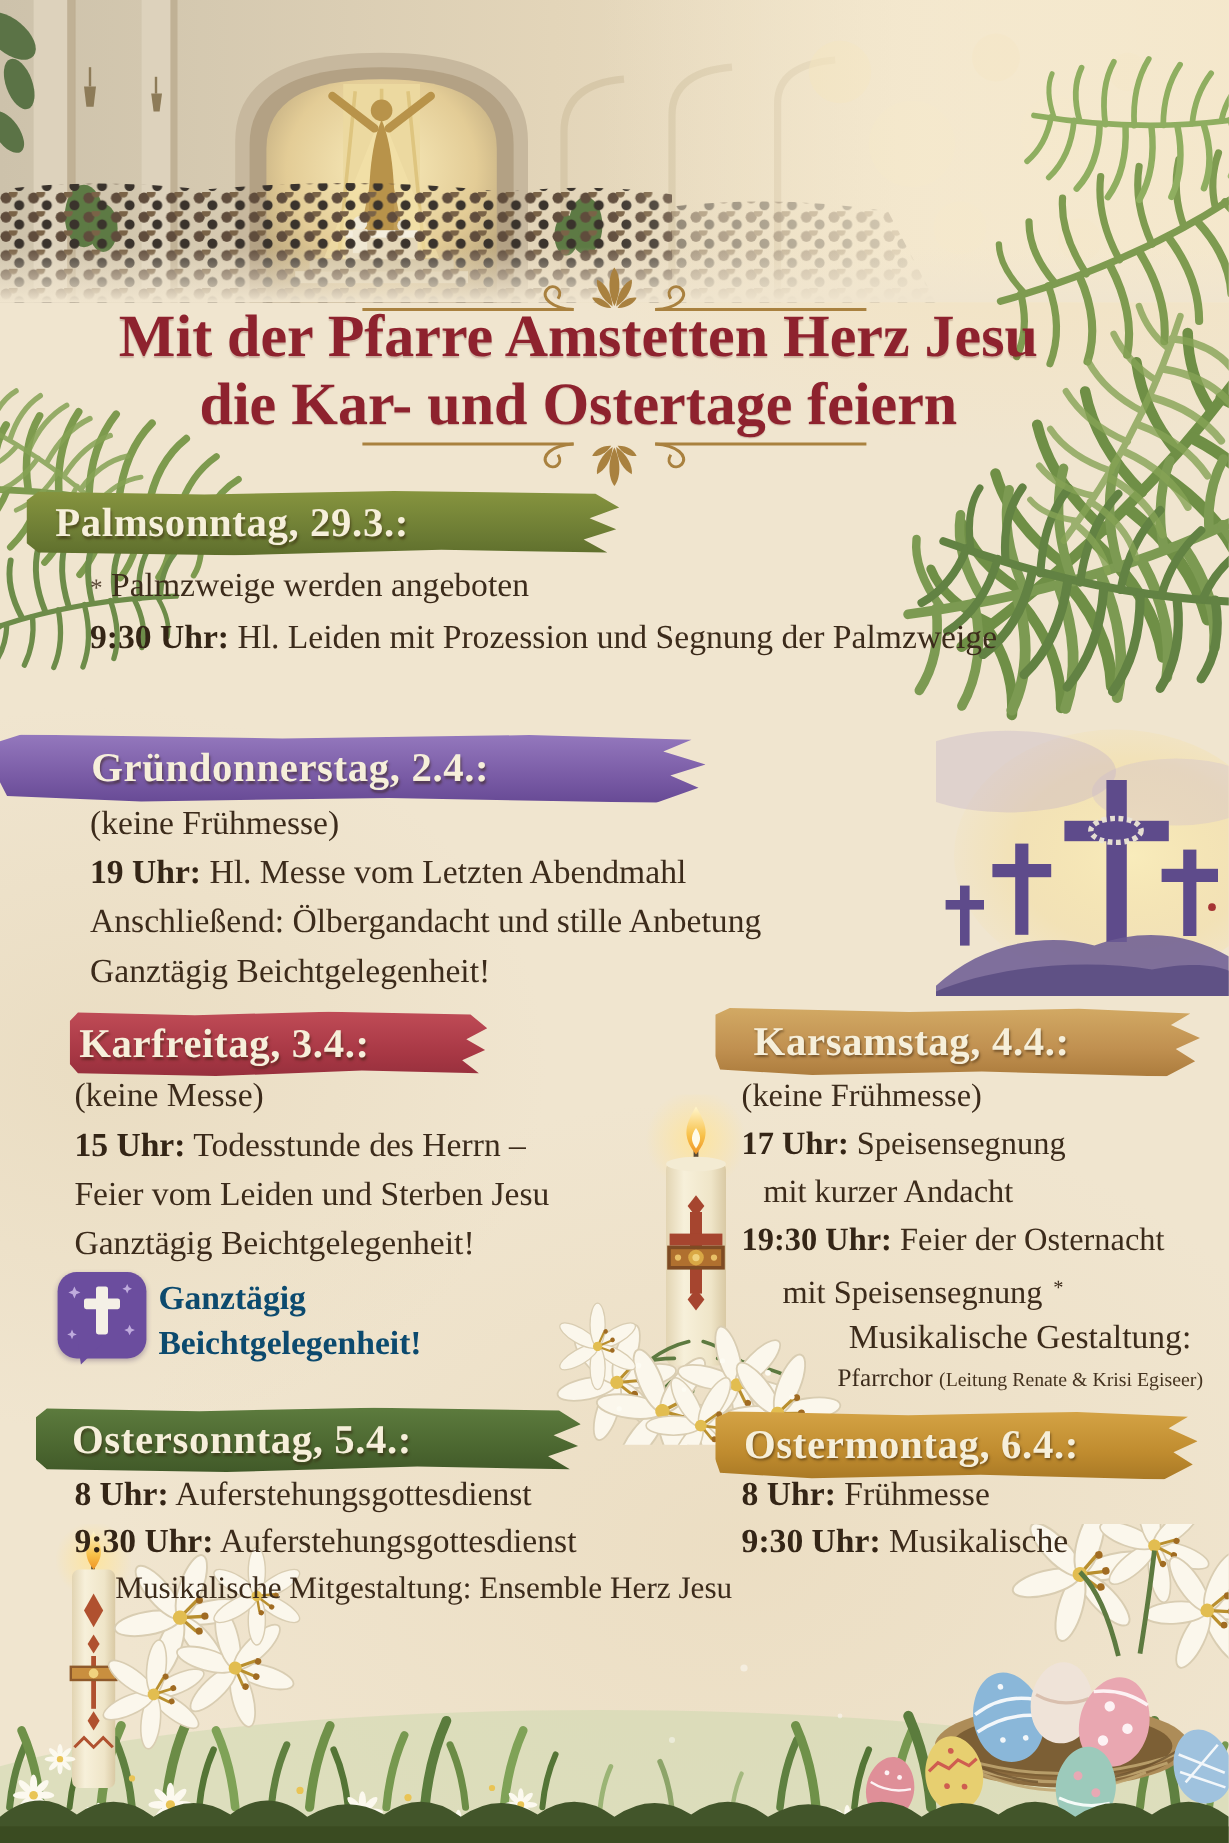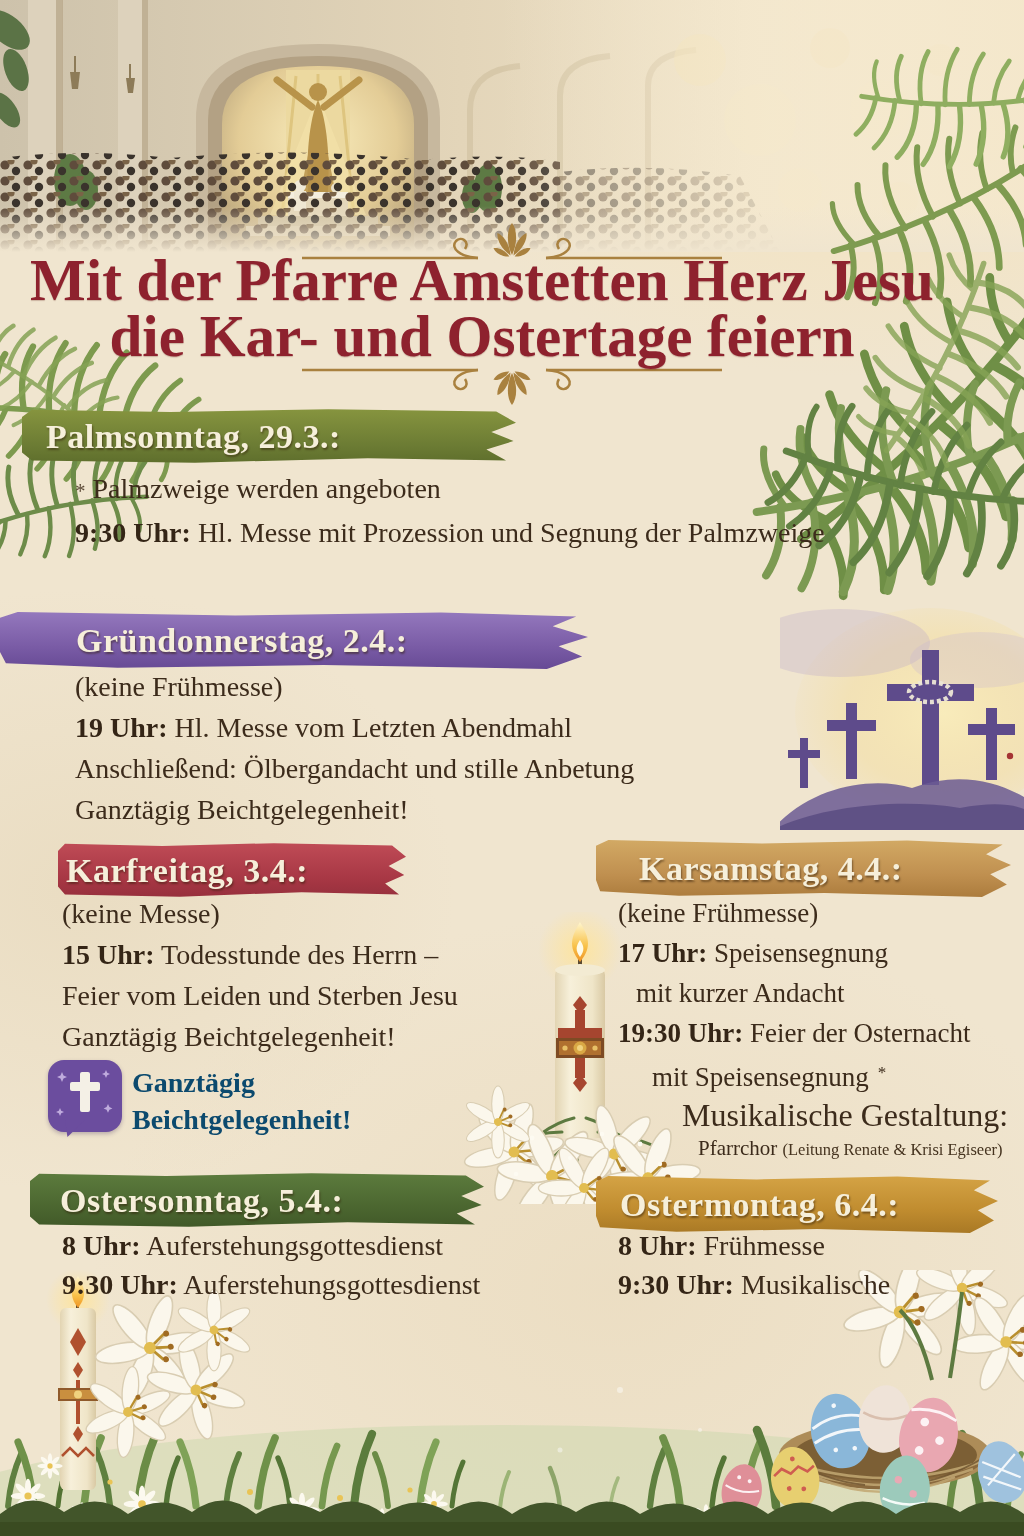--- a/index.html
+++ b/index.html
@@ -19,59 +19,59 @@
   
   #decor{left:0;top:0;width:1024px;height:1536px;z-index:1;pointer-events:none;}
 
   
   .divider{left:50%;transform:translateX(-50%);z-index:2;}
   #div-top{top:216px;}
   #div-bottom{top:364px;}
 
   
   .title{left:0;top:252px;width:964px;text-align:center;z-index:3;margin:0;
-    font-weight:700;font-size:59px;line-height:56px;color:#8e222e;
+    font-weight:700;font-size:50px;line-height:56px;color:#8e222e;
     text-shadow:0 1px 1px rgba(96,28,24,.25);}
   .title span{display:block;}
 
   
   .banner{height:57px;z-index:2;display:flex;align-items:center;
     font-weight:700;font-size:34px;color:#f6efda;letter-spacing:.5px;
     text-shadow:1px 2px 2px rgba(50,30,10,.5);}
   .clipA{clip-path:polygon(0 16%,2% 3%,30% 7%,62% 2%,96% 6%,100% 26%,95% 42%,99.5% 58%,94% 73%,98% 92%,70% 88%,35% 96%,2% 92%,0 78%);}
   .clipB{clip-path:polygon(0 10%,3% 0,40% 6%,75% 1%,98% 8%,94% 25%,100% 44%,95% 60%,99% 78%,93% 100%,55% 93%,20% 98%,1% 90%,0 70%);}
   .b-palm {background:linear-gradient(180deg,#87953f,#6a7a33 70%,#5d6d2b);}
   .b-gruen{background:linear-gradient(180deg,#9478bd,#7a5ca6 60%,#674a95);}
   .b-rot  {background:linear-gradient(180deg,#c04c57,#a73744 65%,#952f3c);}
   .b-tan  {background:linear-gradient(180deg,#d2a964,#c09050 60%,#ac7c3d);}
   .b-gruen2{background:linear-gradient(180deg,#5d7c3e,#4a652f 65%,#405828);font-family:Liberation Serif, serif;}
   .b-gold {background:linear-gradient(180deg,#d4a345,#c08c2f 60%,#a97925);}
   #ban-palm  {left:22px; top:408px; width:470px;padding-left:24px;}
   #ban-gruen {left:0;    top:612px; width:512px;padding-left:76px;}
   #ban-rot   {left:58px; top:842px; width:340px;padding-left:8px;}
-  #ban-tan   {left:596px;top:840px; width:372px;padding-left:43px;}
+  #ban-tan   {left:596px;top:840px; width:372px;padding-left:32px;}
   #ban-gruen2{left:30px; top:1172px;width:424px;padding-left:30px;}
   #ban-gold  {left:596px;top:1176px;width:378px;padding-left:24px;}
 
   
   .body{z-index:3;font-size:28px;color:#3c2b1b;}
   .body p{margin:0;line-height:41px;}
   .body b{font-weight:700;color:#342516;}
   #palm-body {left:75px;top:468px;width:910px;}
   #gruen-body{left:75px;top:666px;width:760px;}
   #rot-body  {left:62px;top:893px;width:490px;}
   #tan-body  {left:618px;top:893px;width:400px;font-size:27px;}
   #tan-body p{line-height:40px;}
   #oster-body{left:62px;top:1226px;width:580px;}
   #oster-body p{line-height:39px;}
   #montag-body{left:618px;top:1226px;width:400px;}
   #montag-body p{line-height:39px;}
   .ind-a{padding-left:18px;}
   .ind-b{padding-left:34px;}
-  .music-label{font-size:32px;padding-left:64px;line-height:36px !important;}
+  .music-label{font-size:28px;padding-left:64px;line-height:36px !important;text-align:center;}
   .music-detail{font-size:21px;padding-left:80px;line-height:31px !important;}
   .music-detail .paren{font-size:16.5px;color:#45331f;}
   .mitgest{font-size:26px;padding-left:34px;}
   .ast{font-size:21px;color:#5d4c39;margin-right:7px;}
   .fn{font-size:17px;vertical-align:8px;margin-left:9px;}
 
   
   #crosses-art{left:780px;top:598px;width:244px;height:232px;z-index:1;}
   #candle-art {left:452px;top:912px;width:256px;height:292px;z-index:1;}
   #meadow-art {left:0;top:1270px;width:1024px;height:266px;z-index:1;}
@@ -277,21 +277,21 @@
 <h1 class="abs title">
   <span>Mit der Pfarre Amstetten Herz Jesu</span>
   <span>die Kar- und Ostertage feiern</span>
 </h1>
 
 <div id="ban-palm" class="abs banner clipA b-palm">
   <span>Palmsonntag, 29.3.:</span>
 </div>
 <div id="palm-body" class="abs body">
   <p><span class="ast">*</span><span>Palmzweige werden angeboten</span></p>
-  <p><b>9:30 Uhr:</b><span> Hl. Messe mit Prozession und Segnung der Palmzweige</span></p>
+  <p><b>9:30 Uhr:</b><span> Hl. Leiden mit Prozession und Segnung der Palmzweige</span></p>
 </div>
 
 <div id="ban-gruen" class="abs banner clipB b-gruen">
   <span>Gründonnerstag, 2.4.:</span>
 </div>
 <div id="gruen-body" class="abs body">
   <p><span>(keine Frühmesse)</span></p>
   <p><b>19 Uhr:</b><span> Hl. Messe vom Letzten Abendmahl</span></p>
   <p><span>Anschließend: Ölbergandacht und stille Anbetung</span></p>
   <p><span>Ganztägig Beichtgelegenheit!</span></p>
@@ -428,20 +428,21 @@
   <p>Ganztägig</p>
   <p>Beichtgelegenheit!</p>
 </div>
 
 <div id="ban-gruen2" class="abs banner clipA b-gruen2">
   <span>Ostersonntag, 5.4.:</span>
 </div>
 <div id="oster-body" class="abs body">
   <p><b>8 Uhr:</b><span> Auferstehungsgottesdienst</span></p>
   <p><b>9:30 Uhr:</b><span> Auferstehungsgottesdienst</span></p>
+  <p class="mitgest"><span>Musikalische Mitgestaltung: Ensemble Herz Jesu</span></p>
 </div>
 
 <div id="ban-gold" class="abs banner clipB b-gold">
   <span>Ostermontag, 6.4.:</span>
 </div>
 <div id="montag-body" class="abs body">
   <p><b>8 Uhr:</b><span> Frühmesse</span></p>
   <p><b>9:30 Uhr:</b><span> Musikalische</span></p>
 </div>
 

